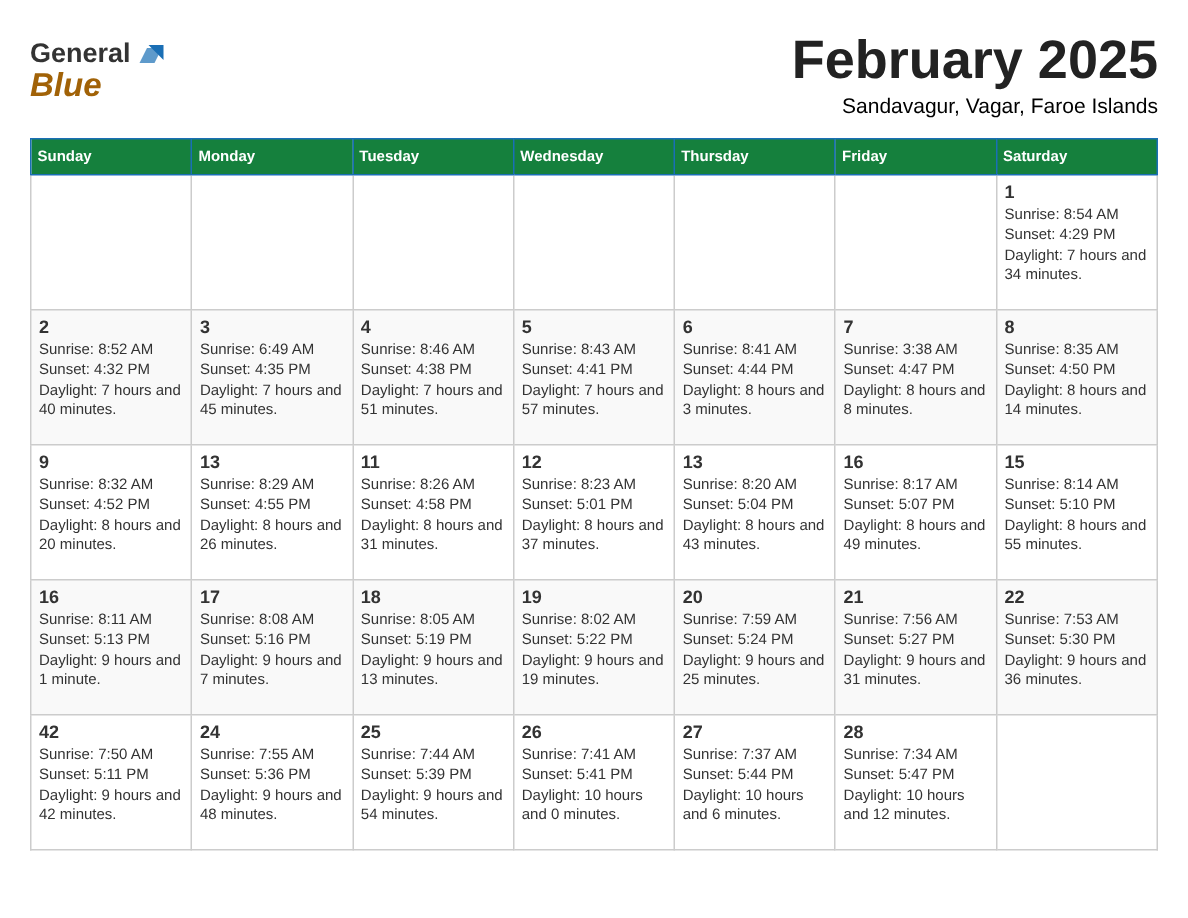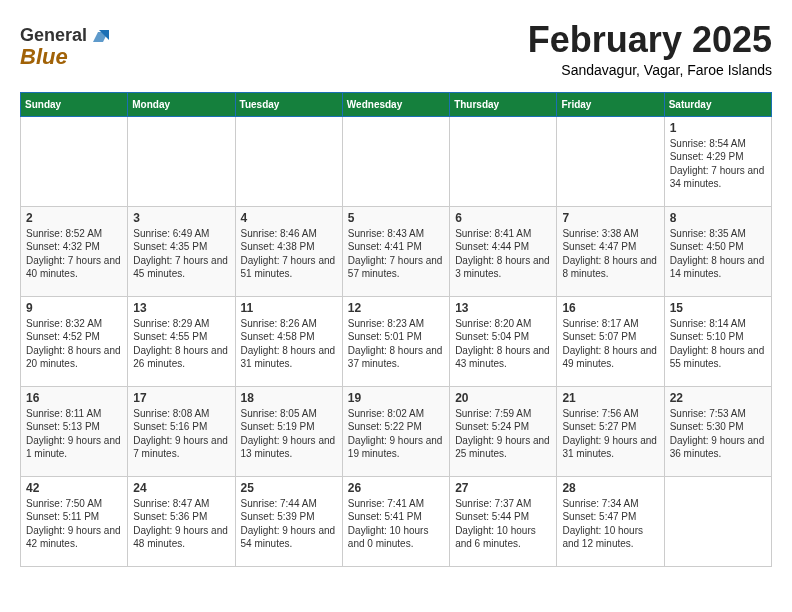--- a/index.html
+++ b/index.html
@@ -299,21 +299,21 @@
       <tr>
         <td>
           <div class="day-number">42</div>
           <div class="day-info">Sunrise: 7:50 AM
 Sunset: 5:11 PM
 Daylight: 9 hours
 and 42 minutes.</div>
         </td>
         <td>
           <div class="day-number">24</div>
-          <div class="day-info">Sunrise: 8:47 AM
+          <div class="day-info">Sunrise: 7:55 AM
 Sunset: 5:36 PM
 Daylight: 9 hours
 and 48 minutes.</div>
         </td>
         <td>
           <div class="day-number">25</div>
           <div class="day-info">Sunrise: 7:44 AM
 Sunset: 5:39 PM
 Daylight: 9 hours
 and 54 minutes.</div>

